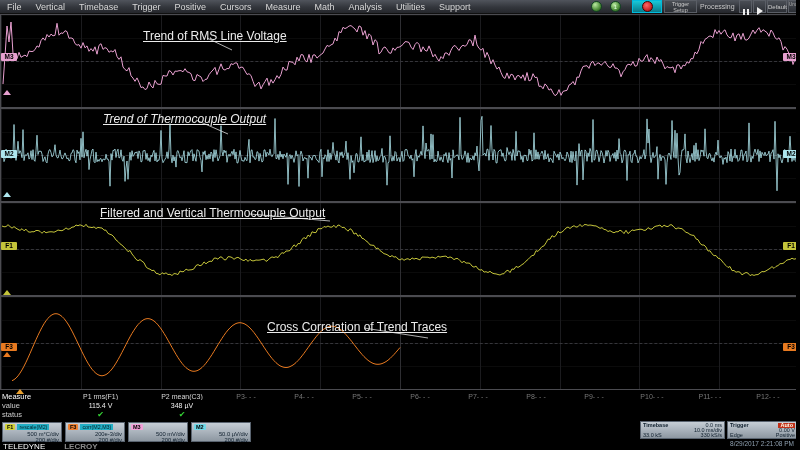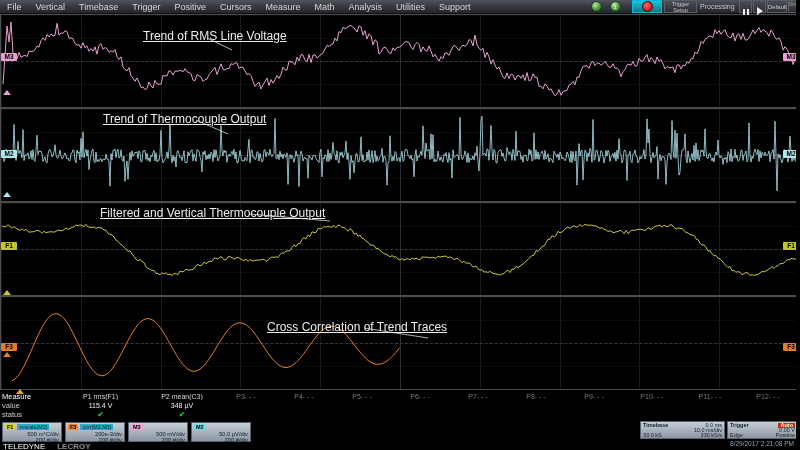--- a/index.html
+++ b/index.html
@@ -60,21 +60,21 @@
   #descriptors{position:absolute;left:2px;top:422px;display:flex;gap:3px;z-index:10;}
   .desc{width:60px;height:20px;background:linear-gradient(#c6ced6,#8d97a1);border:1px solid #5a6470;
         box-sizing:border-box;font-size:5.8px;color:#10202e;padding:1px 2px;}
   .desc .hd{display:flex;align-items:center;height:6px;margin-bottom:1px;}
   .badge{font-weight:bold;font-size:5.5px;padding:0 2px;margin-right:2px;color:#000;border-radius:1px;}
   .dtitle{background:#22aec4;color:#02232a;padding:0 2px;font-size:5.3px;white-space:nowrap;overflow:hidden;}
   .dline{text-align:right;line-height:6px;}
   
   #brand{position:absolute;left:3px;top:442px;font-size:8px;z-index:10;}
   #brand .b1{color:#fff;font-weight:normal;}
-  #brand .b2{color:#8a8a8a;font-weight:bold;margin-left:12px;}
+  #brand .b2{color:#8a8a8a;font-weight:bold;margin-left:19px;}
   .infobox{position:absolute;top:421px;height:18px;background:linear-gradient(#c6ced6,#8d97a1);
            border:1px solid #5a6470;box-sizing:border-box;font-size:5.5px;color:#10202e;
            padding:1px 2px;z-index:10;}
   #timebase-box{left:640px;width:85px;}
   #trigger-box{left:727px;width:71px;}
   .iline{display:flex;justify-content:space-between;line-height:5.2px;}
   .iline .b{font-weight:bold;}
   #trig-mode{background:#c03018;color:#ffe;padding:0 2px;font-weight:bold;}
   #stamp{position:absolute;right:2px;top:440px;font-size:6.5px;color:#8fa0b0;z-index:10;}
   #watermark{position:absolute;right:0px;top:417px;font-size:21px;font-weight:bold;color:#35c835;
@@ -241,21 +241,21 @@
         <span>Edge</span>
         <span>Positive</span>
       </div>
   </div>
 
   <div id="stamp">8/29/2017 2:21:08 PM</div>
 <div class="anno" style="left: 143px; top: 29px;">Trend of RMS Line Voltage</div>
     <div class="tag" style="left: 1px; top: 53px; background: rgb(232, 160, 208);">M3</div>
     <div class="tag" style="left: 783px; top: 53px; background: rgb(232, 160, 208);">M3</div>
     <div class="gnd" style="left: 3px; top: 90px; border-bottom: 5px solid rgb(232, 160, 208);"></div>
-    <div class="anno" style="left: 103px; top: 112px;">Trend of Thermocouple Output</div>
+    <div class="anno" style="left: 103px; top: 112px; font-style: italic;">Trend of Thermocouple Output</div>
     <div class="tag" style="left: 1px; top: 150px; background: rgb(174, 230, 238);">M2</div>
     <div class="tag" style="left: 783px; top: 150px; background: rgb(174, 230, 238);">M2</div>
     <div class="gnd" style="left: 3px; top: 192px; border-bottom: 5px solid rgb(174, 230, 238);"></div>
     <div class="anno" style="left: 100px; top: 206px;">Filtered and Vertical Thermocouple Output</div>
     <div class="tag" style="left: 1px; top: 242px; background: rgb(196, 196, 58);">F1</div>
     <div class="tag" style="left: 783px; top: 242px; background: rgb(196, 196, 58);">F1</div>
     <div class="gnd" style="left: 3px; top: 290px; border-bottom: 5px solid rgb(196, 196, 58);"></div>
     <div class="anno" style="left: 267px; top: 320px;">Cross Correlation of Trend Traces</div>
     <div class="tag" style="left: 1px; top: 343px; background: rgb(232, 122, 32);">F3</div>
     <div class="tag" style="left: 783px; top: 343px; background: rgb(232, 122, 32);">F3</div>

